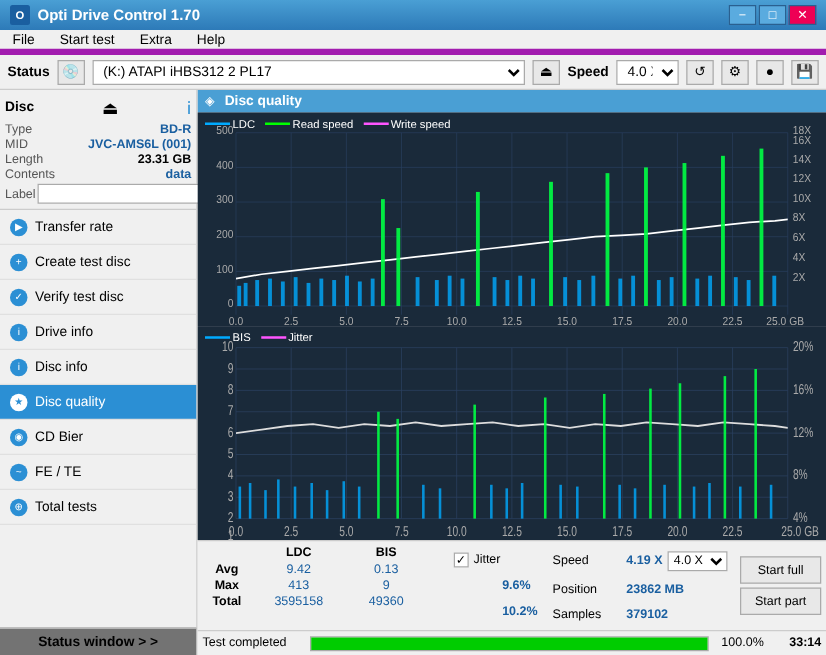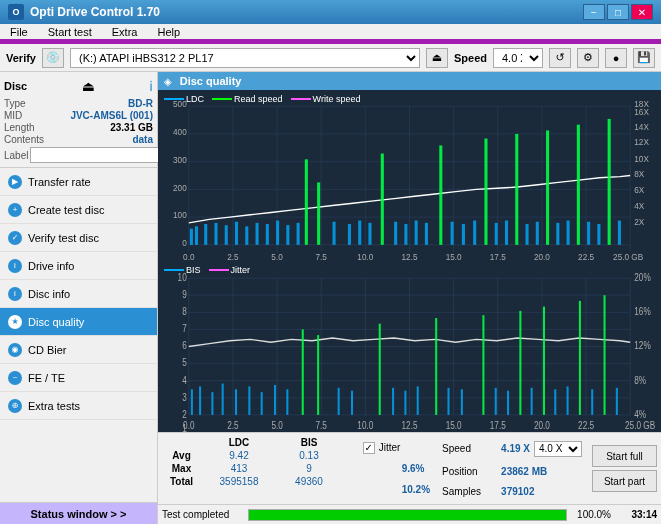--- a/index.html
+++ b/index.html
@@ -120,21 +120,21 @@
     .nav-item.active { background: #2b8fd4; color: white; }
     .nav-icon {
       width: 14px; height: 14px; border-radius: 50%; display: flex; align-items: center; justify-content: center;
       font-size: 8px; flex-shrink: 0;
     }
     .nav-icon.blue { background: #2b8fd4; color: white; }
     .nav-icon.active { background: white; color: #2b8fd4; }
 
     .status-btn {
       height: 22px;
-      background: #c4b5fd;
+      background: #737373;
       border-top: 1px solid #ccc;
       display: flex;
       align-items: center;
       justify-content: center;
       cursor: pointer;
       font-size: 11px;
       font-weight: bold;
     }
 
     .chart-header {
@@ -313,21 +313,21 @@
 </div>
 
 <div class="menu-bar">
   <span class="menu-item">File</span>
   <span class="menu-item">Start test</span>
   <span class="menu-item">Extra</span>
   <span class="menu-item">Help</span>
 </div>
 
 <div class="drive-bar">
-  <span class="drive-label">Verify</span>
+  <span class="drive-label">Status</span>
   <div class="drive-icon-btn">💿</div>
   <select class="drive-select">
     <option>(K:)  ATAPI iHBS312  2 PL17</option>
   </select>
   <div class="drive-icon-btn">⏏</div>
   <span class="speed-label">Speed</span>
   <select class="speed-select">
     <option>4.0 X</option>
   </select>
   <div class="drive-icon-btn">↺</div>
@@ -397,21 +397,21 @@
       <div class="nav-item">
         <div class="nav-icon blue">◉</div>
         <span>CD Bier</span>
       </div>
       <div class="nav-item">
         <div class="nav-icon blue">~</div>
         <span>FE / TE</span>
       </div>
       <div class="nav-item">
         <div class="nav-icon blue">⊕</div>
-        <span>Extra tests</span>
+        <span>Total tests</span>
       </div>
     </div>
 
     <div class="status-btn">
       <span>Status window &gt; &gt;</span>
     </div>
 
   </div>
 
   <div style="flex:1; display:flex; flex-direction:column; overflow:hidden;">

